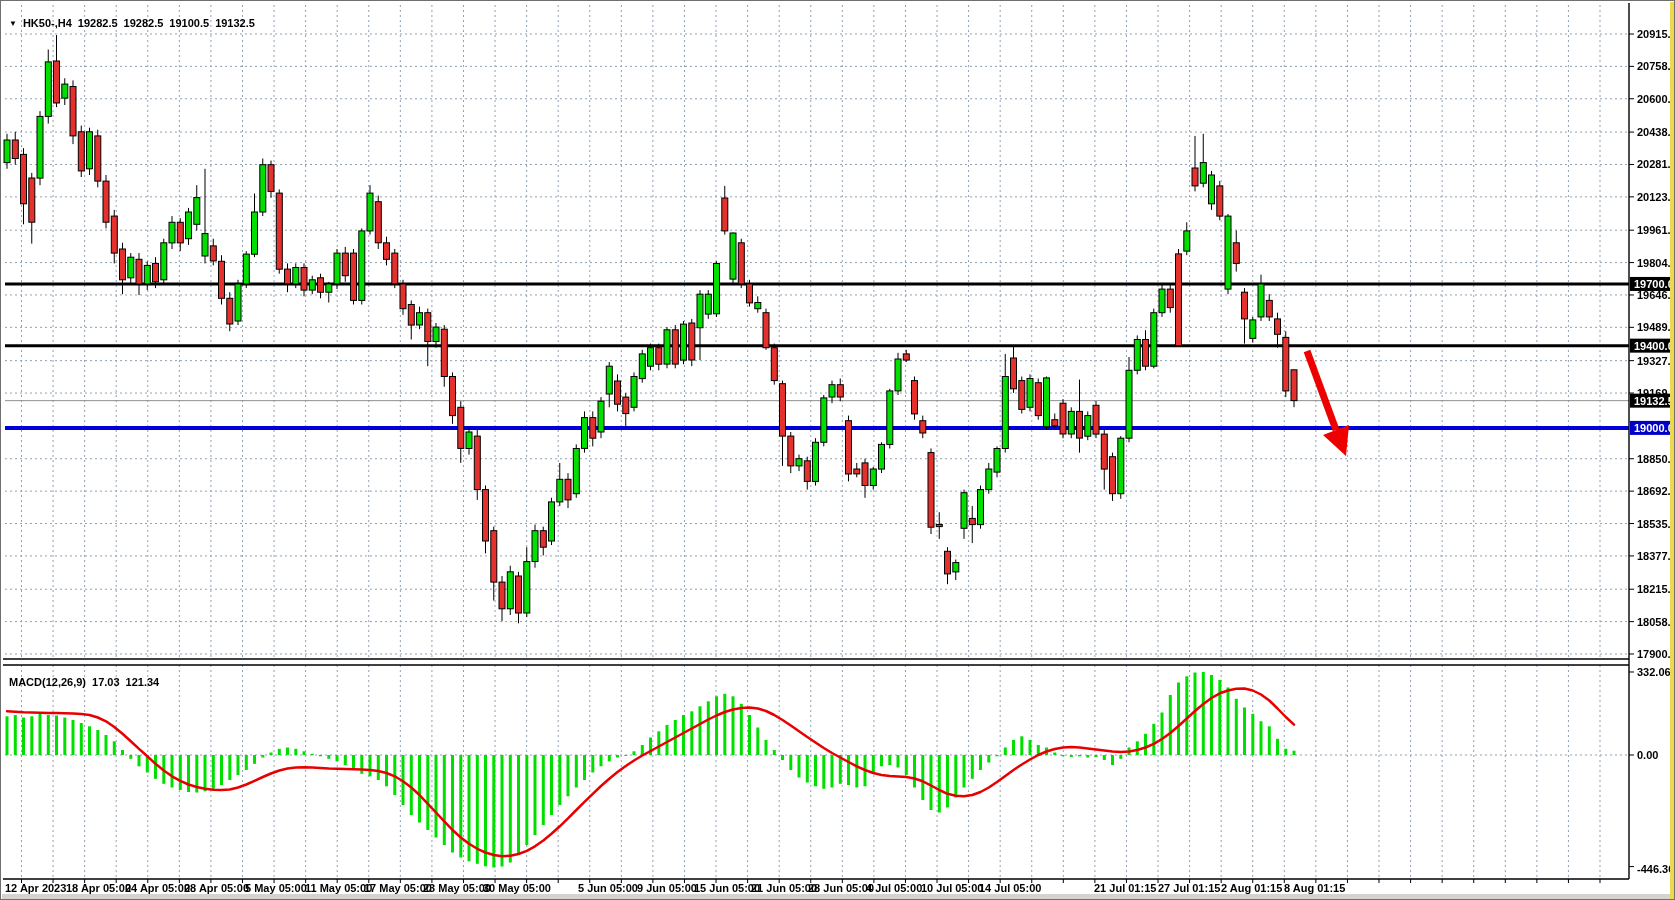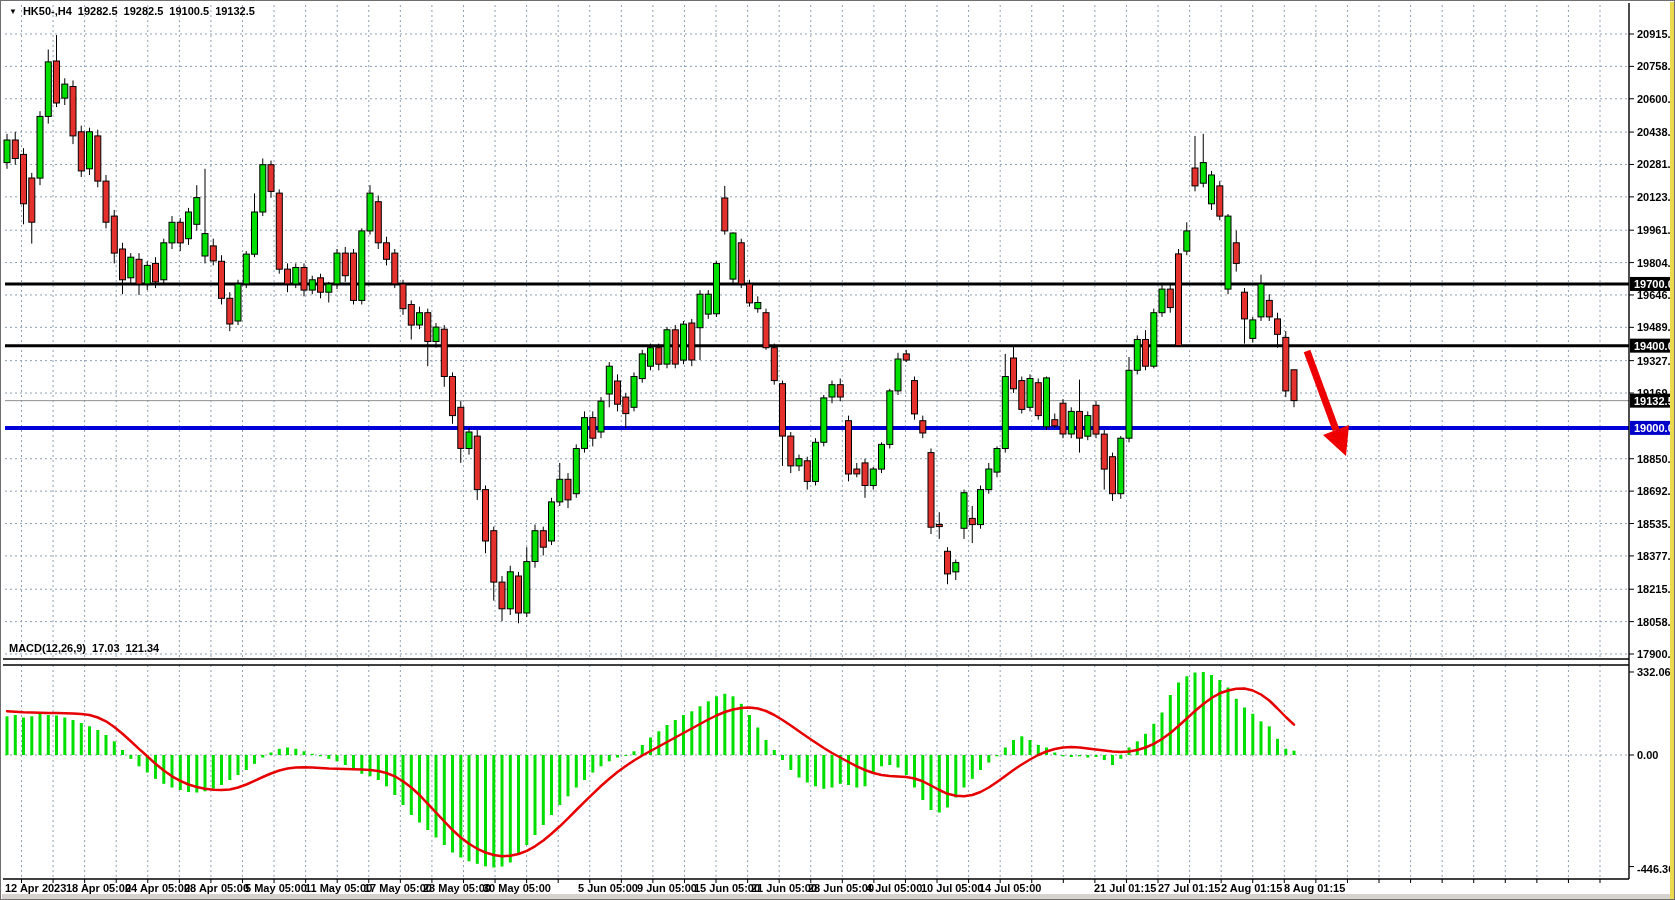--- a/index.html
+++ b/index.html
@@ -2,22 +2,22 @@
 <html><head>
 <meta charset="utf-8">
 <style>
   html,body{margin:0;padding:0;background:#D6D3CE;}
   #window{position:relative;width:1675px;height:900px;background:#FFFFFF;
     border:1px solid #6F6F6F;box-sizing:border-box;overflow:hidden;
     font-family:"Liberation Sans", sans-serif;}
   svg{position:absolute;left:0;top:0;}
   .ovl{position:absolute;font-size:11px;font-weight:bold;color:#000;white-space:nowrap;}
   .ovl span{margin-right:6px;}
-  #title-row{left:8px;top:4px;}
-  #macd-row{left:8px;top:641px;}
+  #title-row{left:8px;top:16px;}
+  #macd-row{left:8px;top:675px;}
   .tri{font-size:8px;position:relative;top:-1px;margin-right:4px;}
 </style>
 </head>
 <body>
 
 <div id="window">
   <svg id="svg-root" width="1675" height="900">
       <rect x="1" y="1" width="1673" height="898" fill="#FFFFFF"></rect>
       <line x1="20.5" y1="4" x2="20.5" y2="878" stroke="#8FA0B3" stroke-width="1" stroke-dasharray="2,3"></line>
       <line x1="52.07" y1="4" x2="52.07" y2="878" stroke="#8FA0B3" stroke-width="1" stroke-dasharray="2,3"></line>

